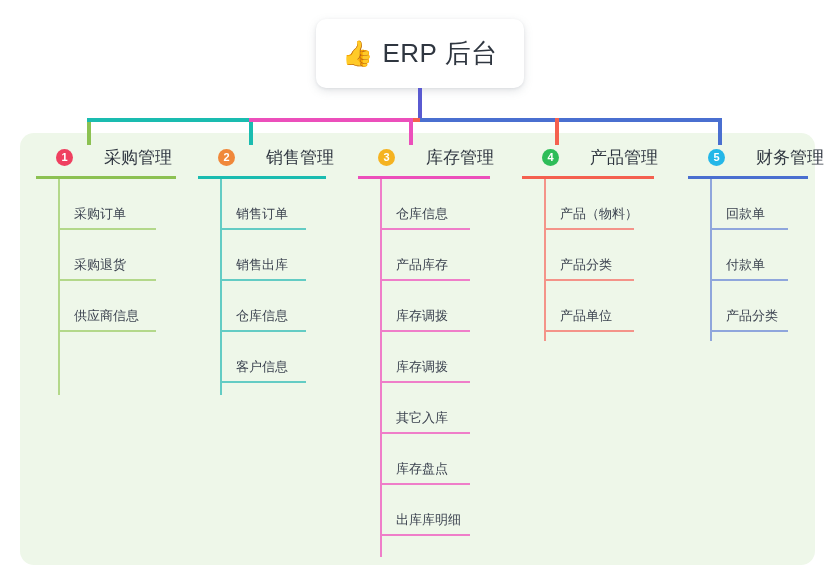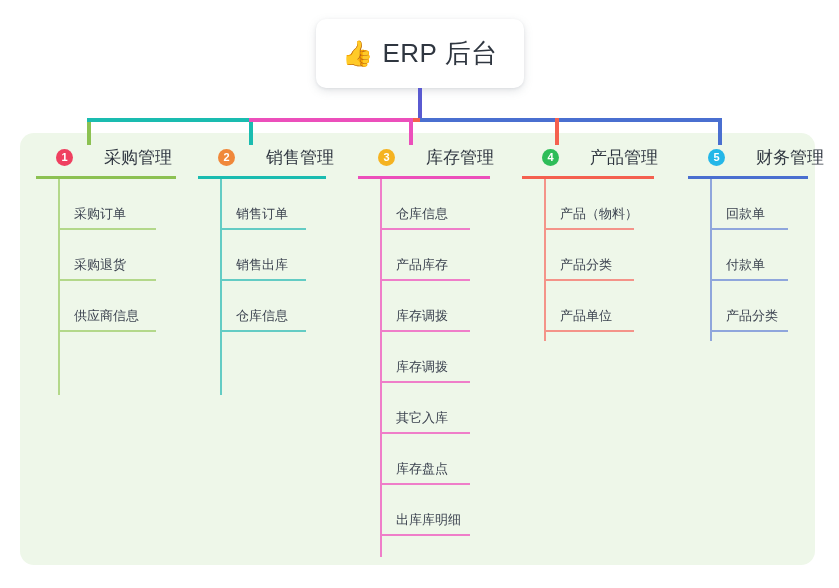--- a/index.html
+++ b/index.html
@@ -155,20 +155,24 @@
             <div class="leaf-rule" style="background: rgb(99, 204, 196); width: 86px;"></div>
           </div>
           <div class="leaf">
             <span class="leaf-label">销售出库</span>
             <div class="leaf-rule" style="background: rgb(99, 204, 196); width: 86px;"></div>
           </div>
           <div class="leaf">
             <span class="leaf-label">仓库信息</span>
             <div class="leaf-rule" style="background: rgb(99, 204, 196); width: 86px;"></div>
           </div>
+          <div class="leaf">
+            <span class="leaf-label">客户信息</span>
+            <div class="leaf-rule" style="background: rgb(99, 204, 196); width: 86px;"></div>
+          </div>
         </div>
       </div>
       <div class="col" style="left: 358px; width: 132px;">
         <div class="col-head">
           <span class="badge" style="background: rgb(245, 179, 33);">3</span>
           <span class="col-title">库存管理</span>
         </div>
         <div class="col-rule" style="background: rgb(236, 79, 187); width: 132px;"></div>
         <div class="leaves">
           <div class="spine" style="background: rgb(239, 126, 201); height: 378px;"></div>

